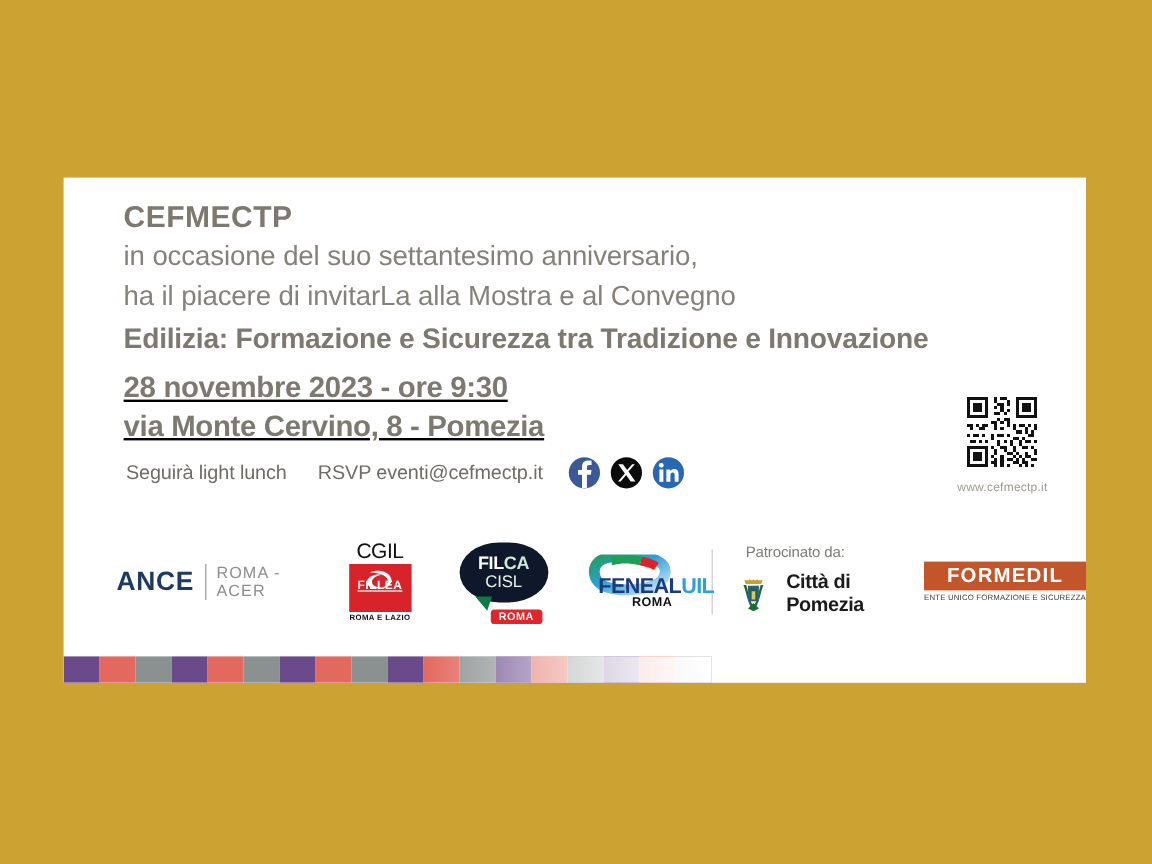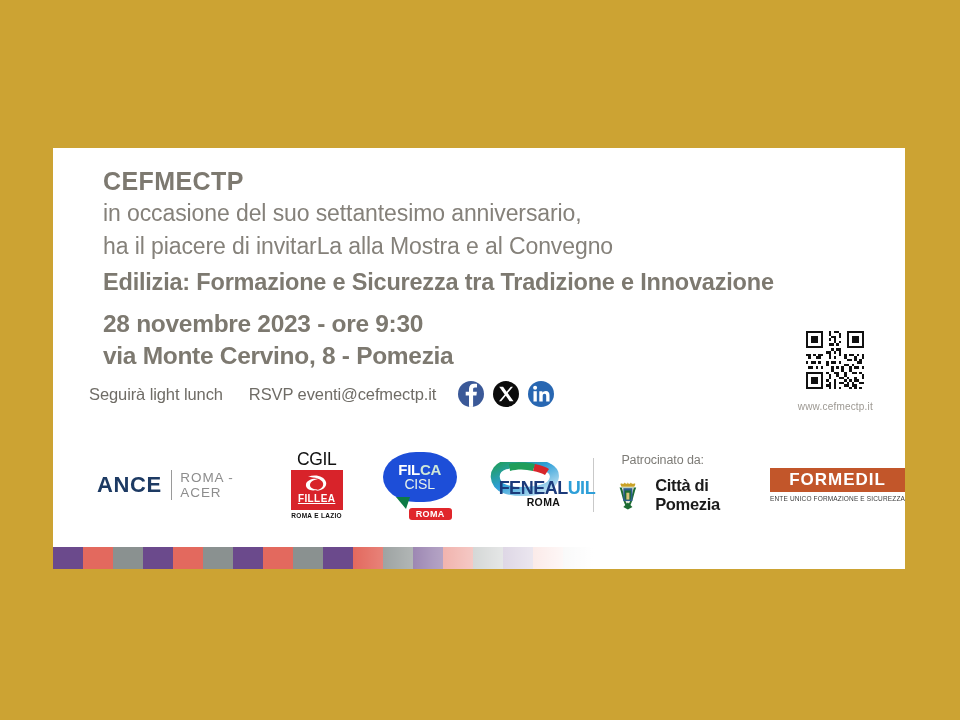--- a/index.html
+++ b/index.html
@@ -31,29 +31,29 @@
   .line-reg {
     font-size: 23px; font-weight: 400; color: #85817a;
     line-height: 1.42; letter-spacing: -.1px;
   }
   .line-bold {
     font-size: 23.5px; font-weight: bold; color: #7d7970;
     line-height: 1.5; letter-spacing: -.2px; margin-top: 2px;
   }
 
   
-  .whenwhere { position: absolute; left: 50px; top: 160px; }
+  .whenwhere { position: absolute; left: 50px; top: 160px; text-decoration: underline; }
   .dateline, .placeline {
     font-size: 24.5px; font-weight: bold; color: #7d7970;
     line-height: 1.32; letter-spacing: -.3px;
   }
 
   
   .rsvp-row {
-    position: absolute; left: 36px; top: 233px;
+    position: absolute; left: 52px; top: 233px;
     display: flex; align-items: center;
   }
   .rsvp-text {
     font-size: 16.5px; color: #6f6c66; font-weight: 400;
     letter-spacing: -.1px;
   }
   .rsvp-gap { width: 26px; }
   .socials { display: flex; align-items: center; gap: 9px; margin-left: 22px; }
   .soc {
     width: 26px; height: 26px; border-radius: 50%;
@@ -102,31 +102,31 @@
   .cgil-box {
     width: 52px; height: 40px; background: #d8232a; margin: 2px auto 0;
     position: relative; display: flex; align-items: flex-end;
     justify-content: center;
   }
   .cgil-swoosh {
     position: absolute; left: 50%; top: 4px; transform: translateX(-50%);
   }
   .cgil-fillea {
     font-size: 10px; font-weight: bold; color: #fff; letter-spacing: .4px;
-    margin-bottom: 6px; position: relative; z-index: 2; text-decoration: underline;
+    margin-bottom: 16px; position: relative; z-index: 2; text-decoration: underline;
   }
   .cgil-foot {
     font-size: 6.5px; font-weight: bold; color: #111; letter-spacing: .3px;
     margin-top: 2px;
   }
 
   
   .filca { margin-left: 40px; position: relative; width: 78px; height: 66px; }
   .filca-bubble {
-    width: 74px; height: 50px; background: #1d4ed8;
+    width: 74px; height: 50px; background: #0f172a;
     border-radius: 50% / 56%;
     display: flex; flex-direction: column; align-items: center;
     justify-content: center; position: relative;
   }
   .filca-bubble::after {
     content: ""; position: absolute; left: 13px; bottom: -7px;
     width: 0; height: 0;
     border-left: 10px solid transparent;
     border-right: 4px solid transparent;
     border-top: 12px solid #0d7a45;

